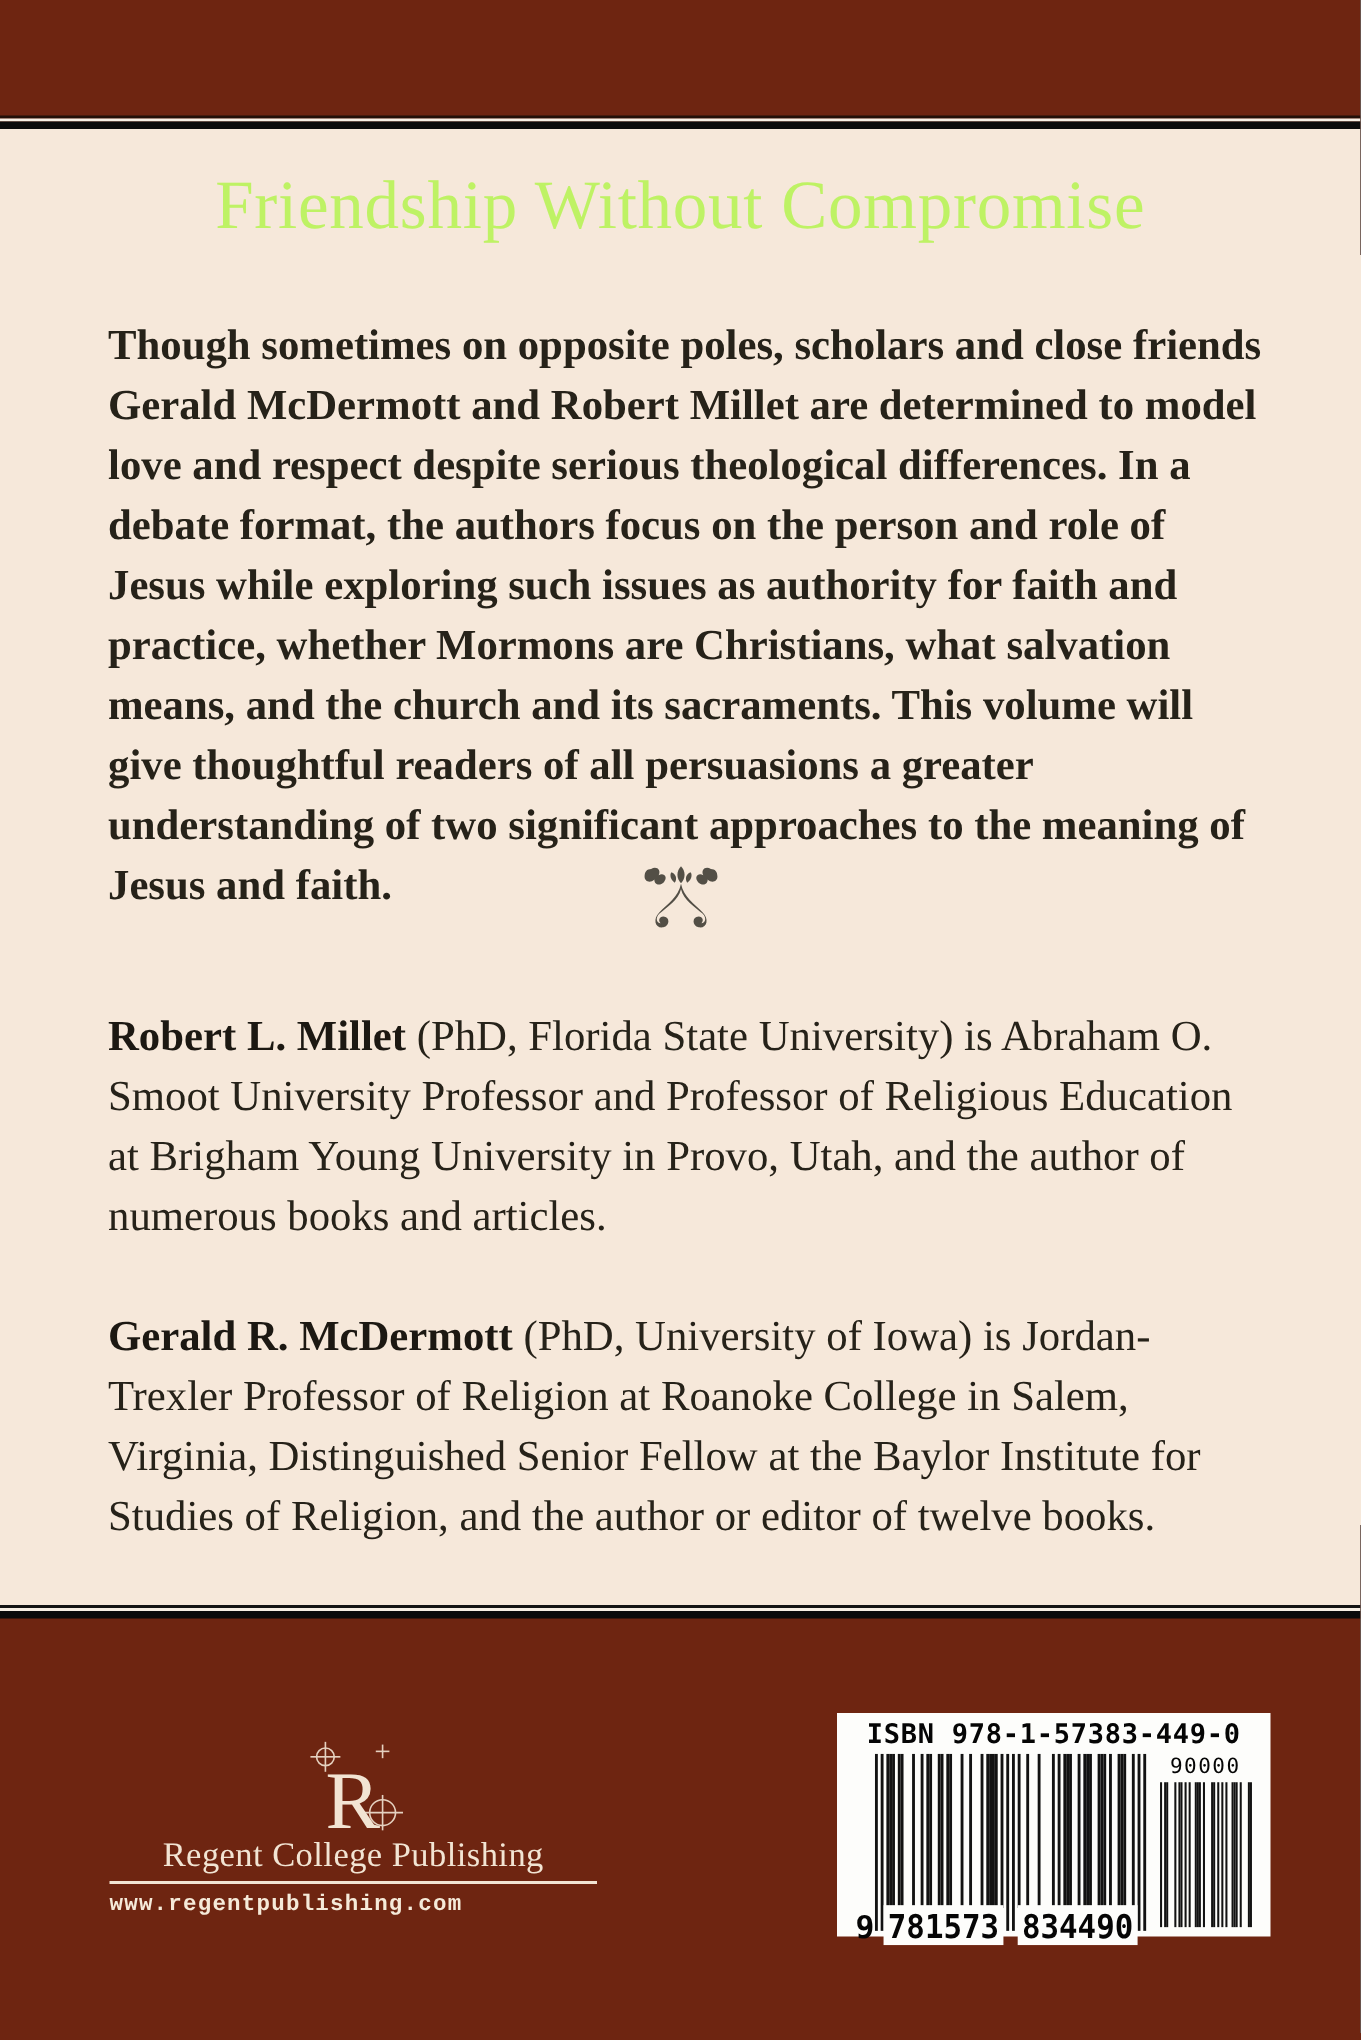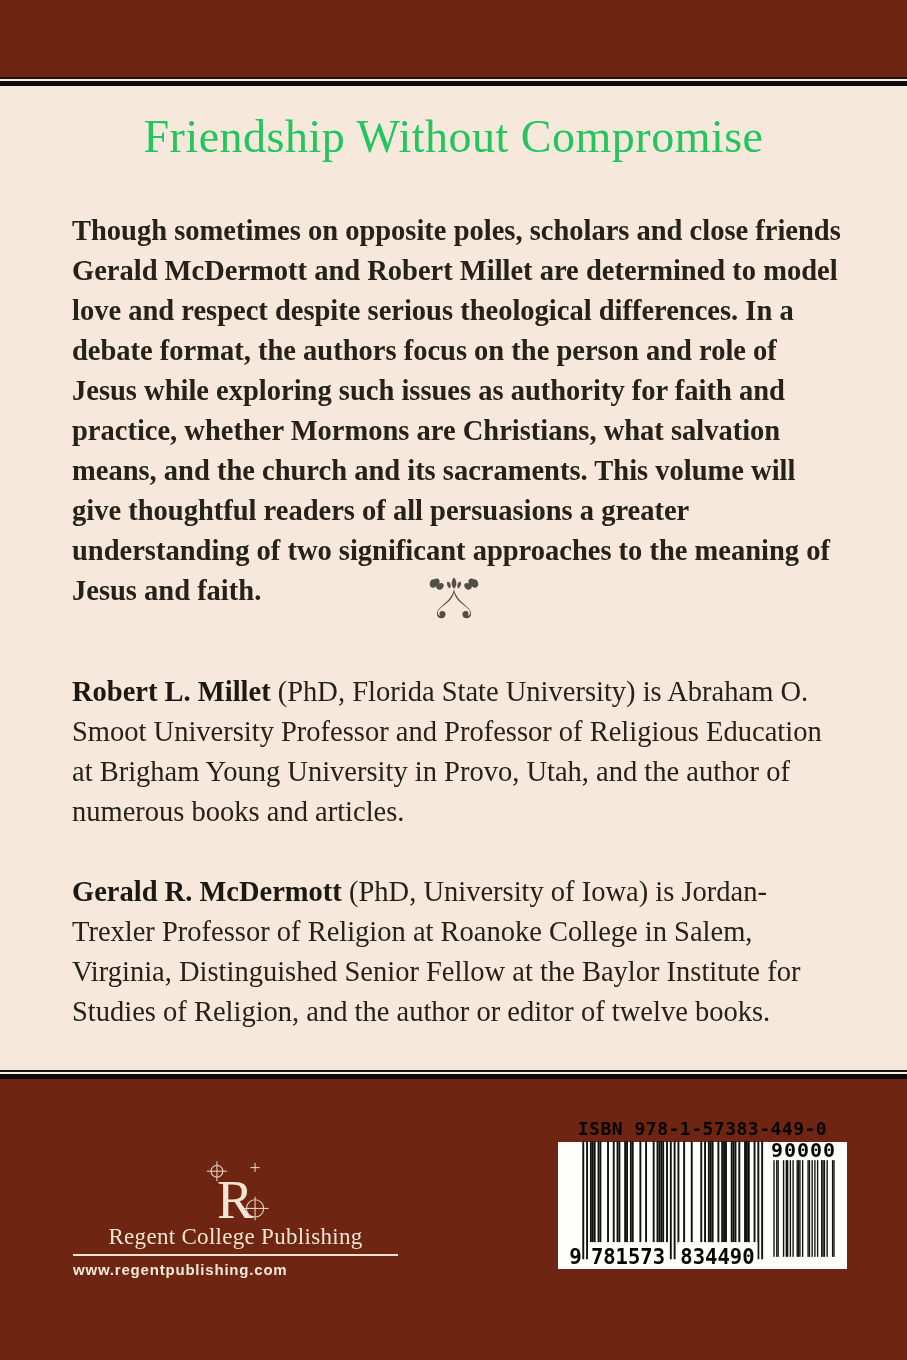--- a/index.html
+++ b/index.html
@@ -10,53 +10,53 @@
   }
   .cream-panel{position:absolute;left:0;top:86px;width:907px;height:984px;background:#f6e8da;}
   .rule{position:absolute;left:0;width:907px;}
   .rule-top{top:77px;}
   .rule-bottom{top:1070px;}
   .rule .r1{height:2px;background:#231008;}
   .rule .r2{height:2px;background:#f7efe4;}
   .rule .r3{height:5px;background:#0b0b0b;}
   .book-title{
     position:absolute;left:0;top:110px;width:907px;text-align:center;
-    font-size:46px;color:#22c55e;letter-spacing:.5px;
+    font-size:46px;color:#bef264;letter-spacing:.5px;
   }
   .synopsis{
     position:absolute;left:72px;top:211px;width:772px;
     font-size:28.5px;line-height:40px;color:#262219;font-weight:bold;
   }
   .ornament-wrap{position:absolute;left:0;top:574px;width:907px;display:flex;justify-content:center;}
   .bio{position:absolute;left:72px;width:772px;font-size:28.5px;line-height:40px;color:#262219;}
   .bio-1{top:672px;}
   .bio-2{top:872px;}
   .bio b{color:#1c1812;}
   .publisher{position:absolute;left:73px;top:1158px;width:325px;color:#f2e4d3;}
   .pub-logo{display:flex;justify-content:center;}
   .pub-name{font-size:23px;text-align:center;white-space:nowrap;margin-top:-4px;letter-spacing:.3px;}
   .pub-rule{height:2px;background:#f2e4d3;margin-top:4px;}
   .pub-url{
-    font-family:Liberation Sans, sans-serif;font-weight:bold;
+    font-family:Liberation Mono, monospace;font-weight:bold;
     font-size:15px;letter-spacing:.8px;margin-top:5px;color:#f5ead9;
   }
   .barcode-box{
-    position:absolute;left:558px;top:1142px;width:289px;height:127px;
+    position:absolute;left:558px;top:1142px;width:289px;height:149px;
     background:#fdfdfb;box-sizing:border-box;padding-top:5px;
-    display:flex;flex-direction:column;align-items:center;justify-content:flex-end;
+    display:flex;flex-direction:column;align-items:center;
   }
   .isbn-line{
     font-family:"DejaVu Sans Mono", monospace;font-weight:bold;
     font-size:18px;letter-spacing:.5px;color:#050505;line-height:20px;white-space:nowrap;
   }
   .bars-row{display:flex;align-items:flex-start;margin-top:2px;}
   .supp-col{display:flex;flex-direction:column;align-items:center;margin-left:6px;}
   .supp-num{
-    font-family:"DejaVu Sans Mono", monospace;font-weight:bold;
-    font-size:20px;line-height:19px;color:#050505;letter-spacing:1px;
+    font-family:"DejaVu Sans Mono", monospace;font-weight:normal;
+    font-size:14px;line-height:19px;color:#050505;letter-spacing:1px;
   }
 </style>
 </head>
 <body>
 
 <div class="cover">
 
   <div class="cream-panel"></div>
 
   <div class="rule rule-top">

